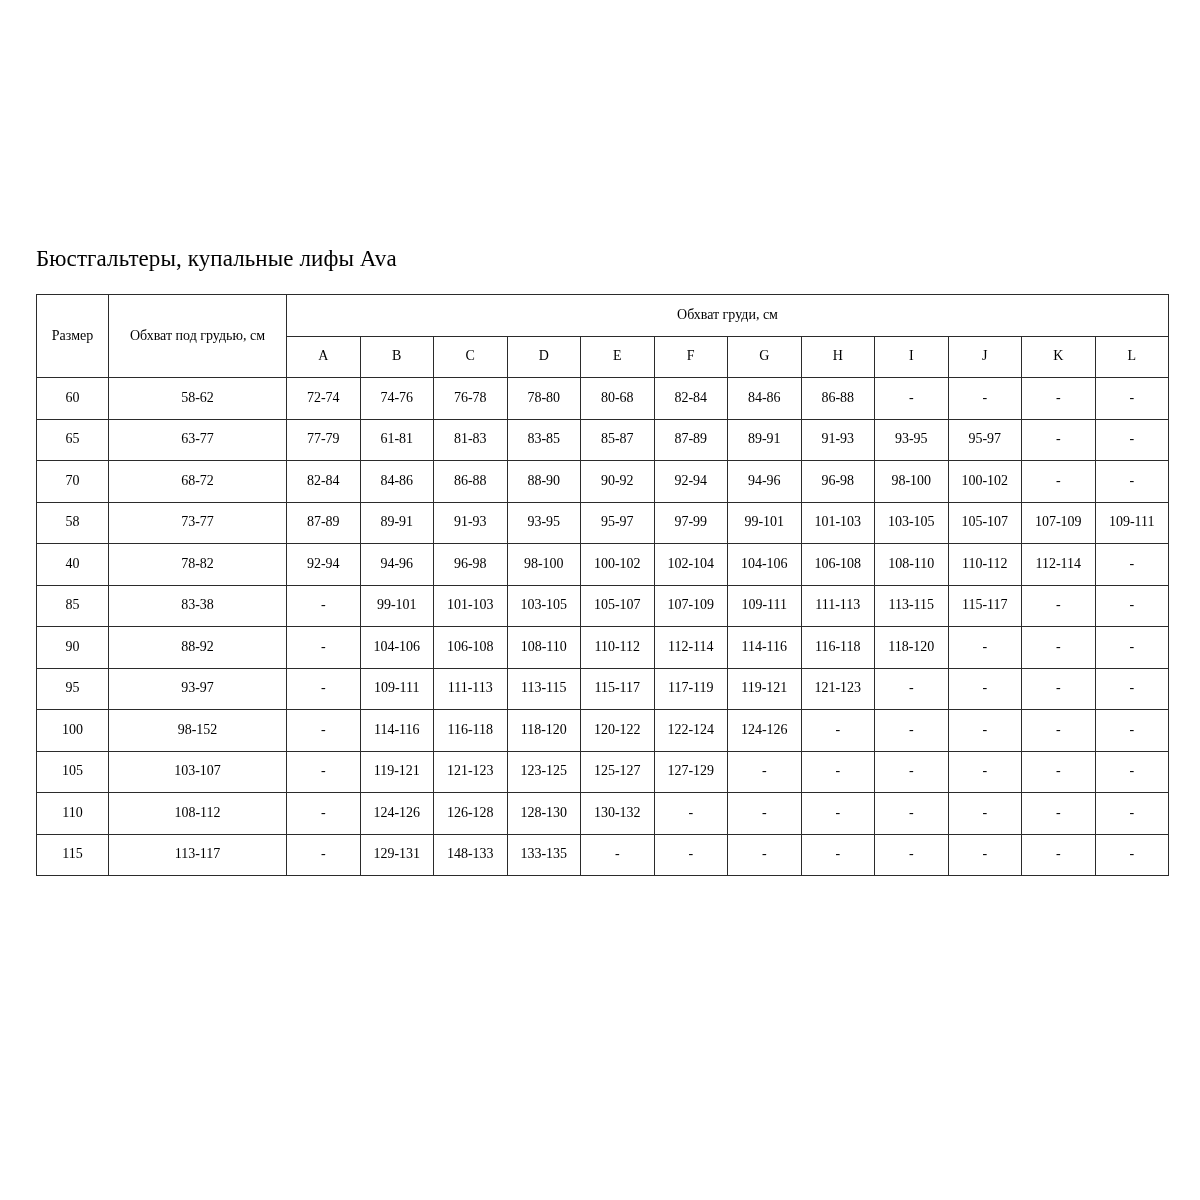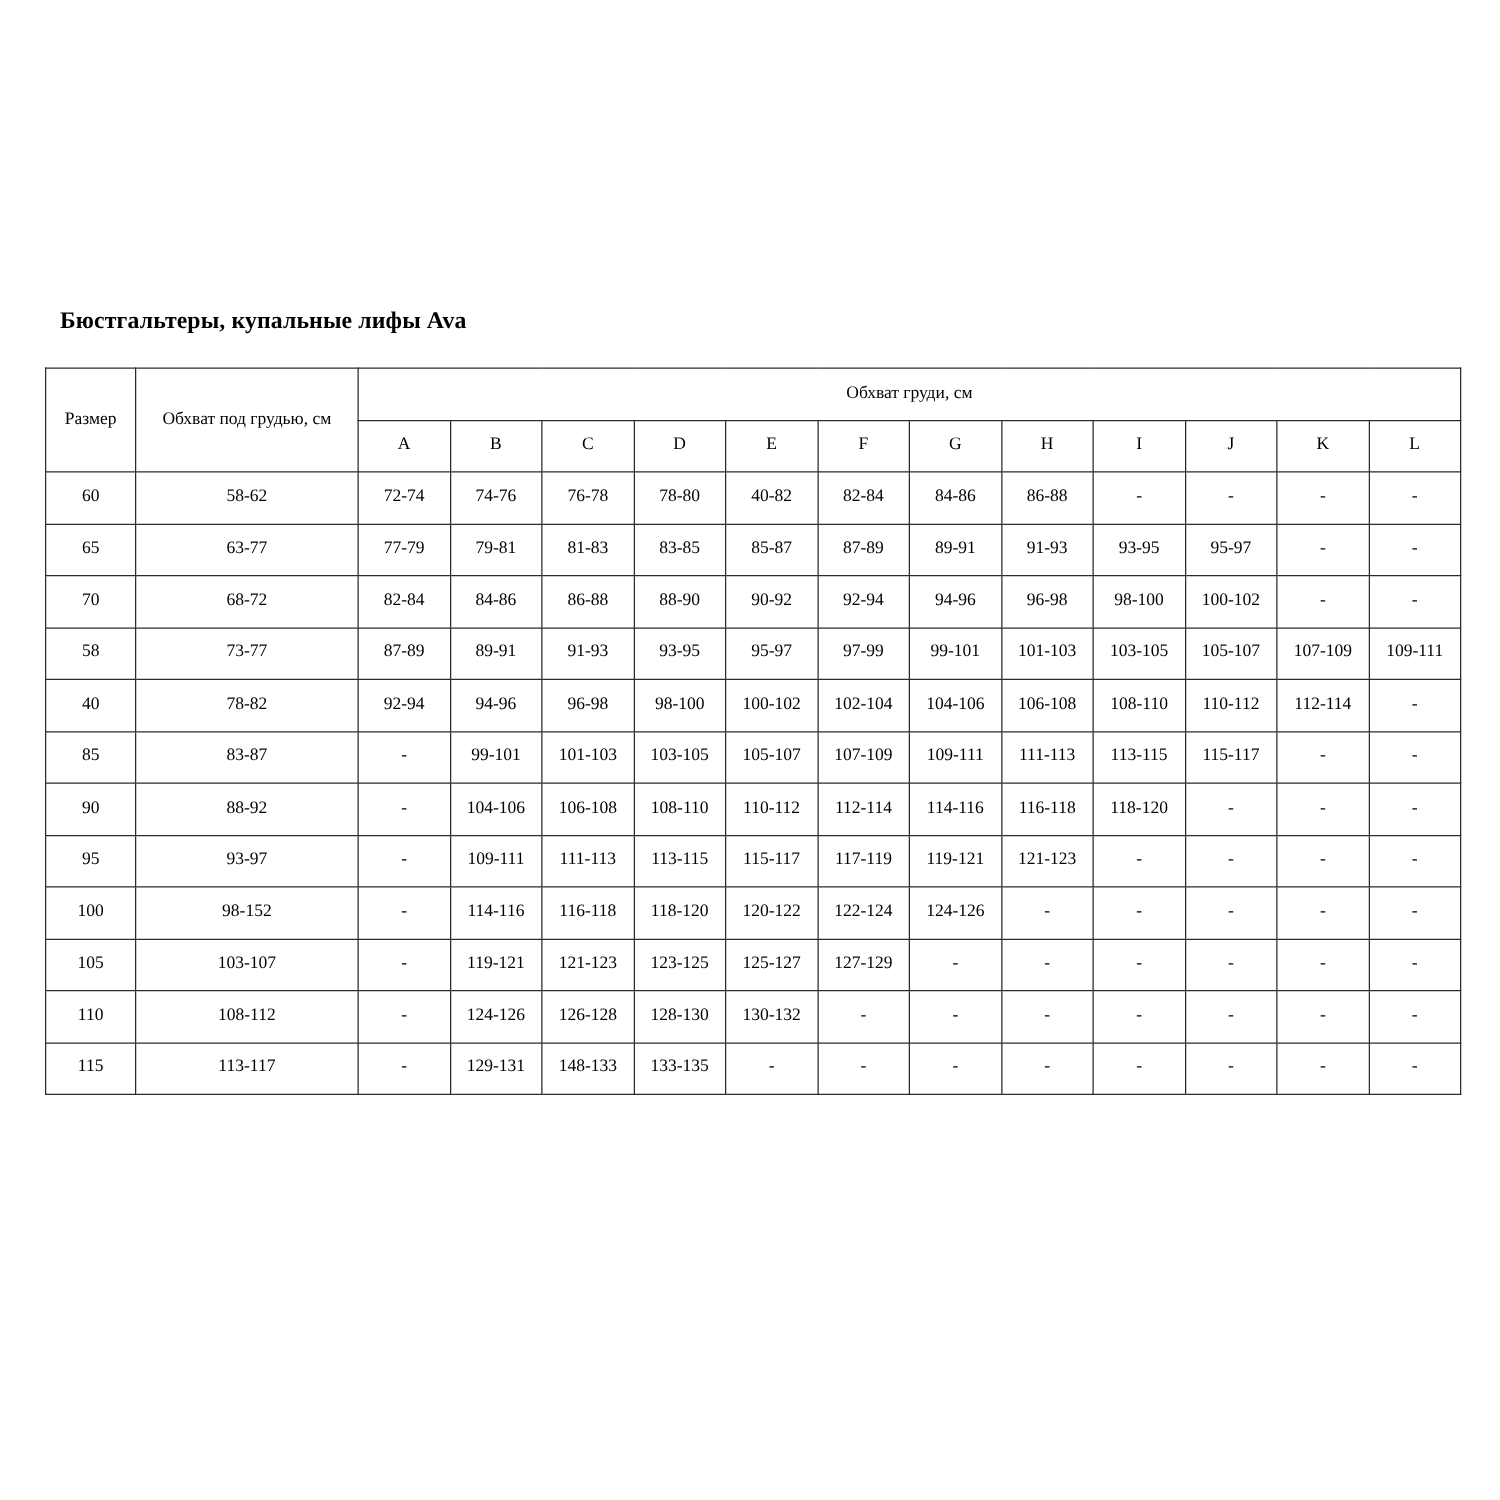--- a/index.html
+++ b/index.html
@@ -16,24 +16,24 @@
   }
   .page {
     position: absolute;
     left: 0;
     top: 0;
     width: 1200px;
     height: 1200px;
   }
   .title {
     position: absolute;
-    left: 48px;
+    left: 36px;
     top: 246px;
-    font-size: 19px;
-    font-weight: bold;
+    font-size: 23px;
+    font-weight: normal;
     letter-spacing: 0.1px;
     white-space: nowrap;
   }
   .table-wrap {
     position: absolute;
     left: 36px;
     top: 294px;
     width: 1133px;
   }
   table.size-table {
@@ -97,35 +97,35 @@
       </thead>
       <tbody>
 
         <tr>
           <td class="col-size">60</td>
           <td class="col-under">58-62</td>
           <td class="val">72-74</td>
           <td class="val">74-76</td>
           <td class="val">76-78</td>
           <td class="val">78-80</td>
-          <td class="val">40-82</td>
+          <td class="val">80-68</td>
           <td class="val">82-84</td>
           <td class="val">84-86</td>
           <td class="val">86-88</td>
           <td class="val">-</td>
           <td class="val">-</td>
           <td class="val">-</td>
           <td class="val">-</td>
         </tr>
 
         <tr>
           <td class="col-size">65</td>
           <td class="col-under">63-77</td>
           <td class="val">77-79</td>
-          <td class="val">79-81</td>
+          <td class="val">61-81</td>
           <td class="val">81-83</td>
           <td class="val">83-85</td>
           <td class="val">85-87</td>
           <td class="val">87-89</td>
           <td class="val">89-91</td>
           <td class="val">91-93</td>
           <td class="val">93-95</td>
           <td class="val">95-97</td>
           <td class="val">-</td>
           <td class="val">-</td>
@@ -177,21 +177,21 @@
           <td class="val">104-106</td>
           <td class="val">106-108</td>
           <td class="val">108-110</td>
           <td class="val">110-112</td>
           <td class="val">112-114</td>
           <td class="val">-</td>
         </tr>
 
         <tr>
           <td class="col-size">85</td>
-          <td class="col-under">83-87</td>
+          <td class="col-under">83-38</td>
           <td class="val">-</td>
           <td class="val">99-101</td>
           <td class="val">101-103</td>
           <td class="val">103-105</td>
           <td class="val">105-107</td>
           <td class="val">107-109</td>
           <td class="val">109-111</td>
           <td class="val">111-113</td>
           <td class="val">113-115</td>
           <td class="val">115-117</td>

